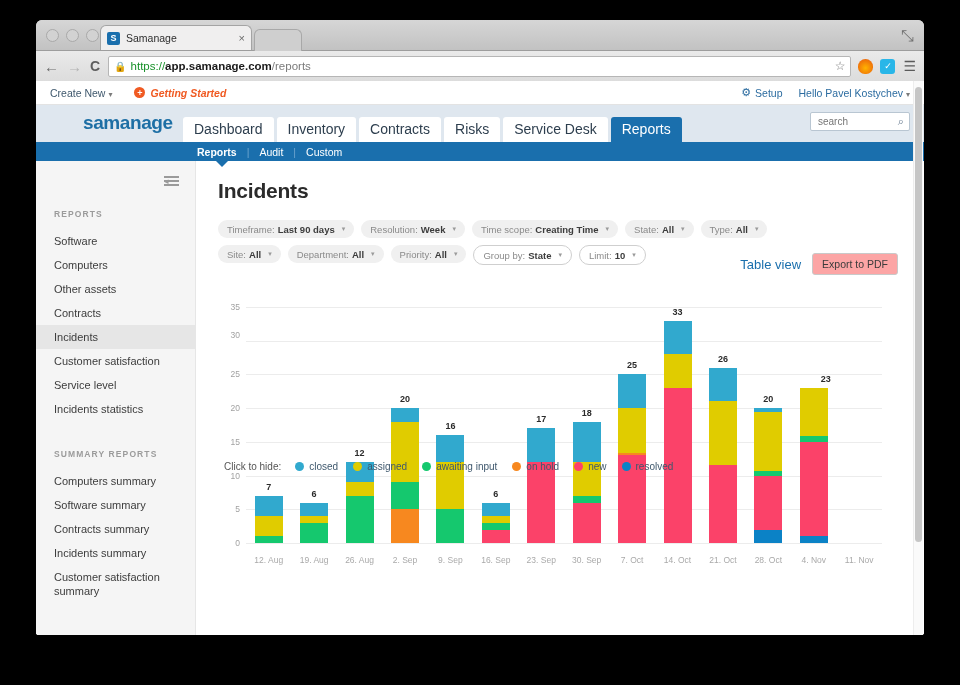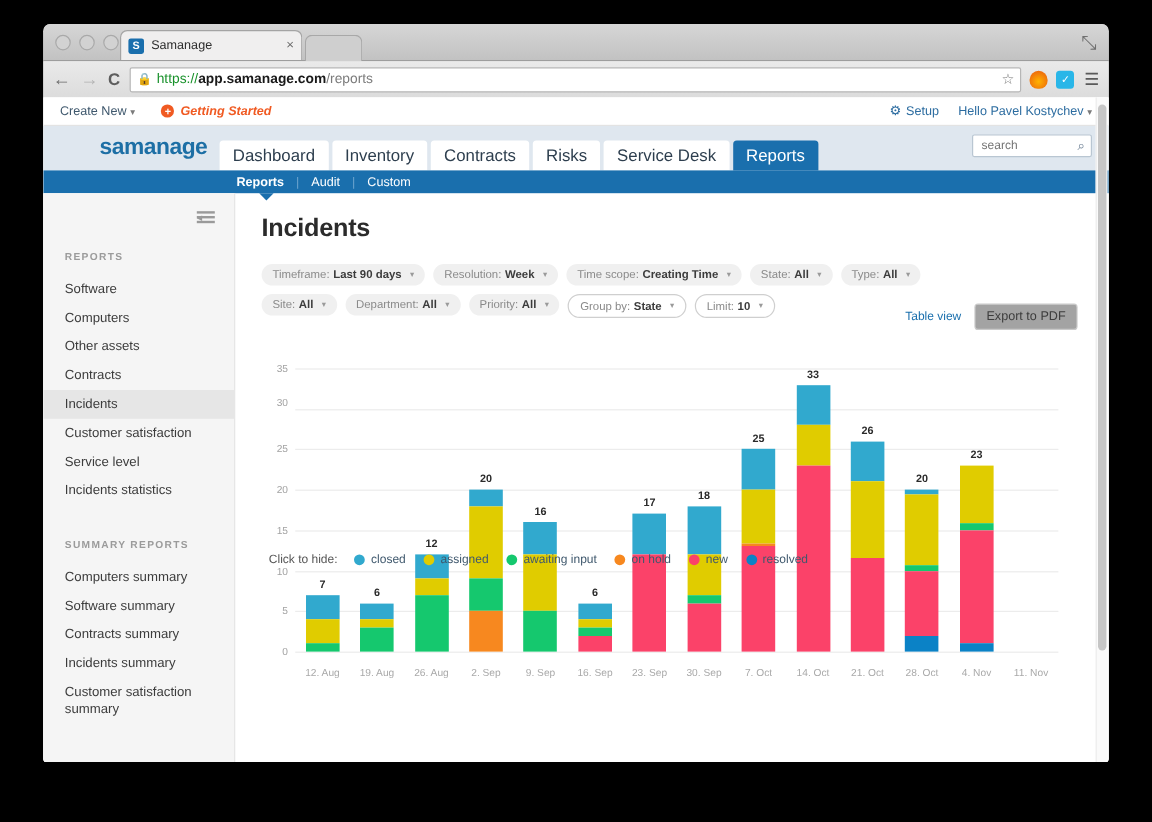--- a/index.html
+++ b/index.html
@@ -151,23 +151,23 @@
   .filters{display:flex;flex-wrap:wrap;gap:7px;max-width:560px;margin-bottom:16px;}
   .pill{
     display:flex;align-items:center;height:18px;border-radius:10px;background:#f0f0f0;
     padding:0 9px;font-size:9.5px;color:#8a8a8a;white-space:nowrap;cursor:pointer;
   }
   .pill.outline{background:#fff;border:1px solid #cfcfcf;}
   .pill b{color:#3c3c3c;font-weight:bold;margin-left:3px;}
   .pill .pcaret{margin-left:7px;color:#9a9a9a;font-size:7px;}
 
   .chart-actions{position:absolute;right:26px;top:92px;display:flex;align-items:center;gap:11px;}
-  .tableview{color:#1a6fad;font-size:10px;cursor:pointer;}
+  .tableview{color:#1a6fad;font-size:13px;cursor:pointer;}
   .exportpdf{
-    border:1px solid #c9c9c9;border-radius:3px;background:#a3a3a3;color:#3c3c3c;
+    border:1px solid #c9c9c9;border-radius:3px;background:#fca5a5;color:#3c3c3c;
     font-size:10.5px;padding:4px 9px;cursor:pointer;font-family:"Liberation Sans",sans-serif;
   }
 
   .chartbox{position:relative;margin-top:28px;width:664px;height:258px;}
   .ylabels{position:absolute;left:0;top:0;width:22px;height:100%;}
   .ylabels span{
     position:absolute;right:0;font-size:8.5px;color:#a2a2a2;transform:translateY(-50%);
   }
   .plot{position:absolute;left:28px;right:0;top:0;bottom:0;}
   .grid-line{position:absolute;left:0;right:0;height:1px;background:#ececec;}
@@ -500,21 +500,21 @@
                     </div>
                     <div class="bartotal" style="bottom: 146.857px;">20</div>
                   </div>
                   <div class="slot">
                     <div class="bar" style="height: 155.086px; bottom: 8px;">
                       <div class="seg" style="height: 6.74286px; background: rgb(11, 130, 198);"></div>
                       <div class="seg" style="height: 94.4px; background: rgb(251, 66, 105);"></div>
                       <div class="seg" style="height: 5.39429px; background: rgb(21, 200, 110);"></div>
                       <div class="seg" style="height: 48.5486px; background: rgb(224, 204, 0);"></div>
                     </div>
-                    <div class="bartotal" style="bottom: 167.086px;">23</div>
+                    <div class="bartotal" style="bottom: 167.086px; margin-left: 12px;">23</div>
                   </div>
                   <div class="slot"></div>
                 </div>
           </div>
           <div class="xlabels" id="xlabels">
                 <span>12. Aug</span>
                 <span>19. Aug</span>
                 <span>26. Aug</span>
                 <span>2. Sep</span>
                 <span>9. Sep</span>

